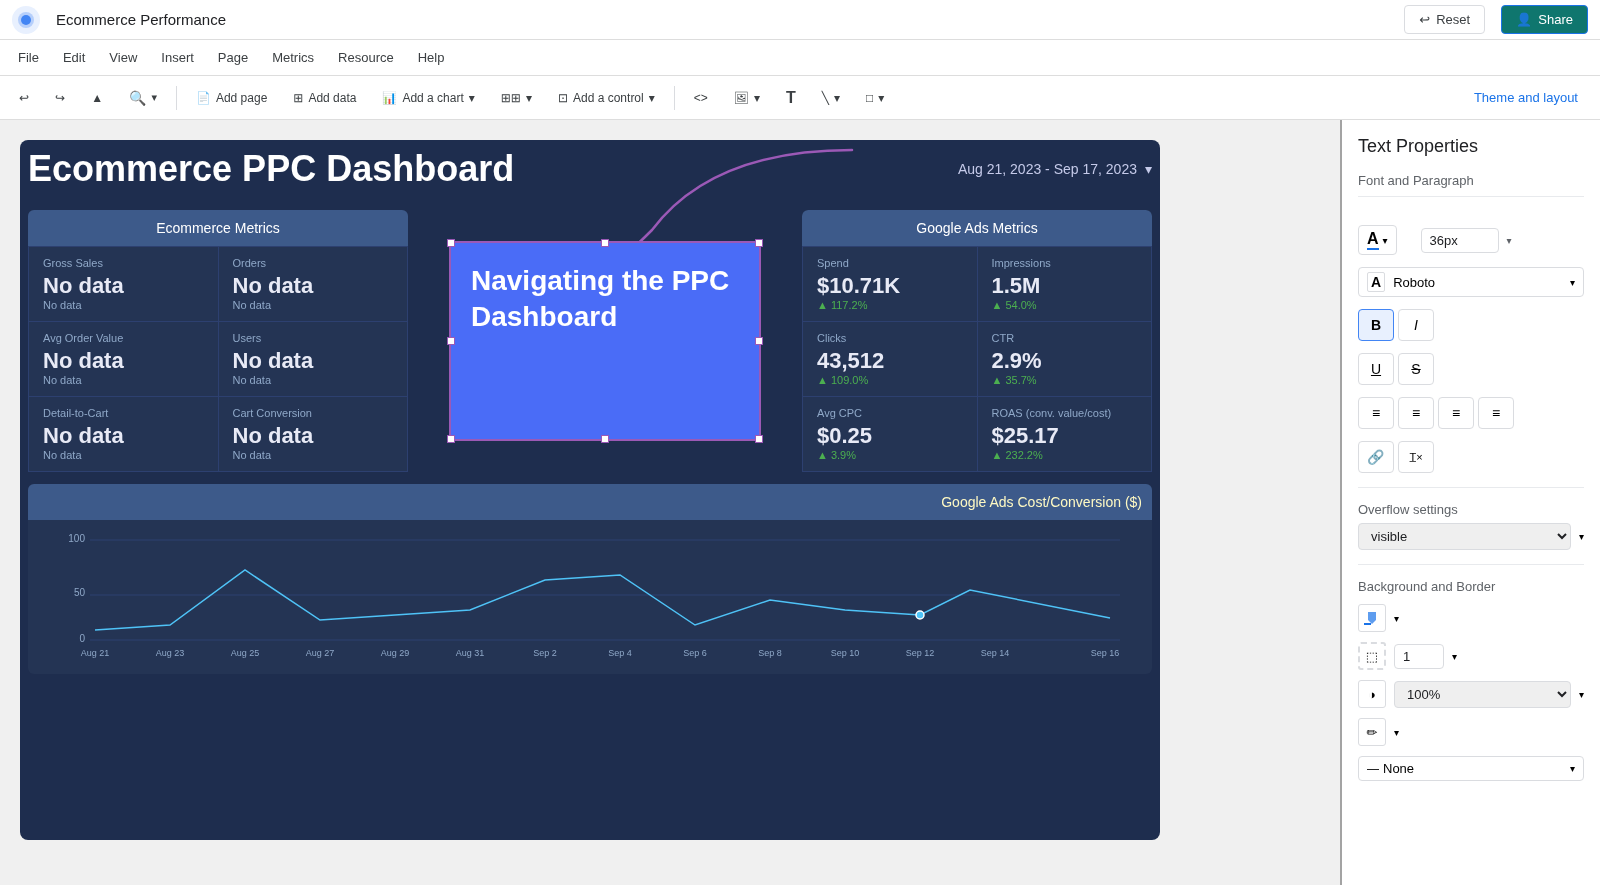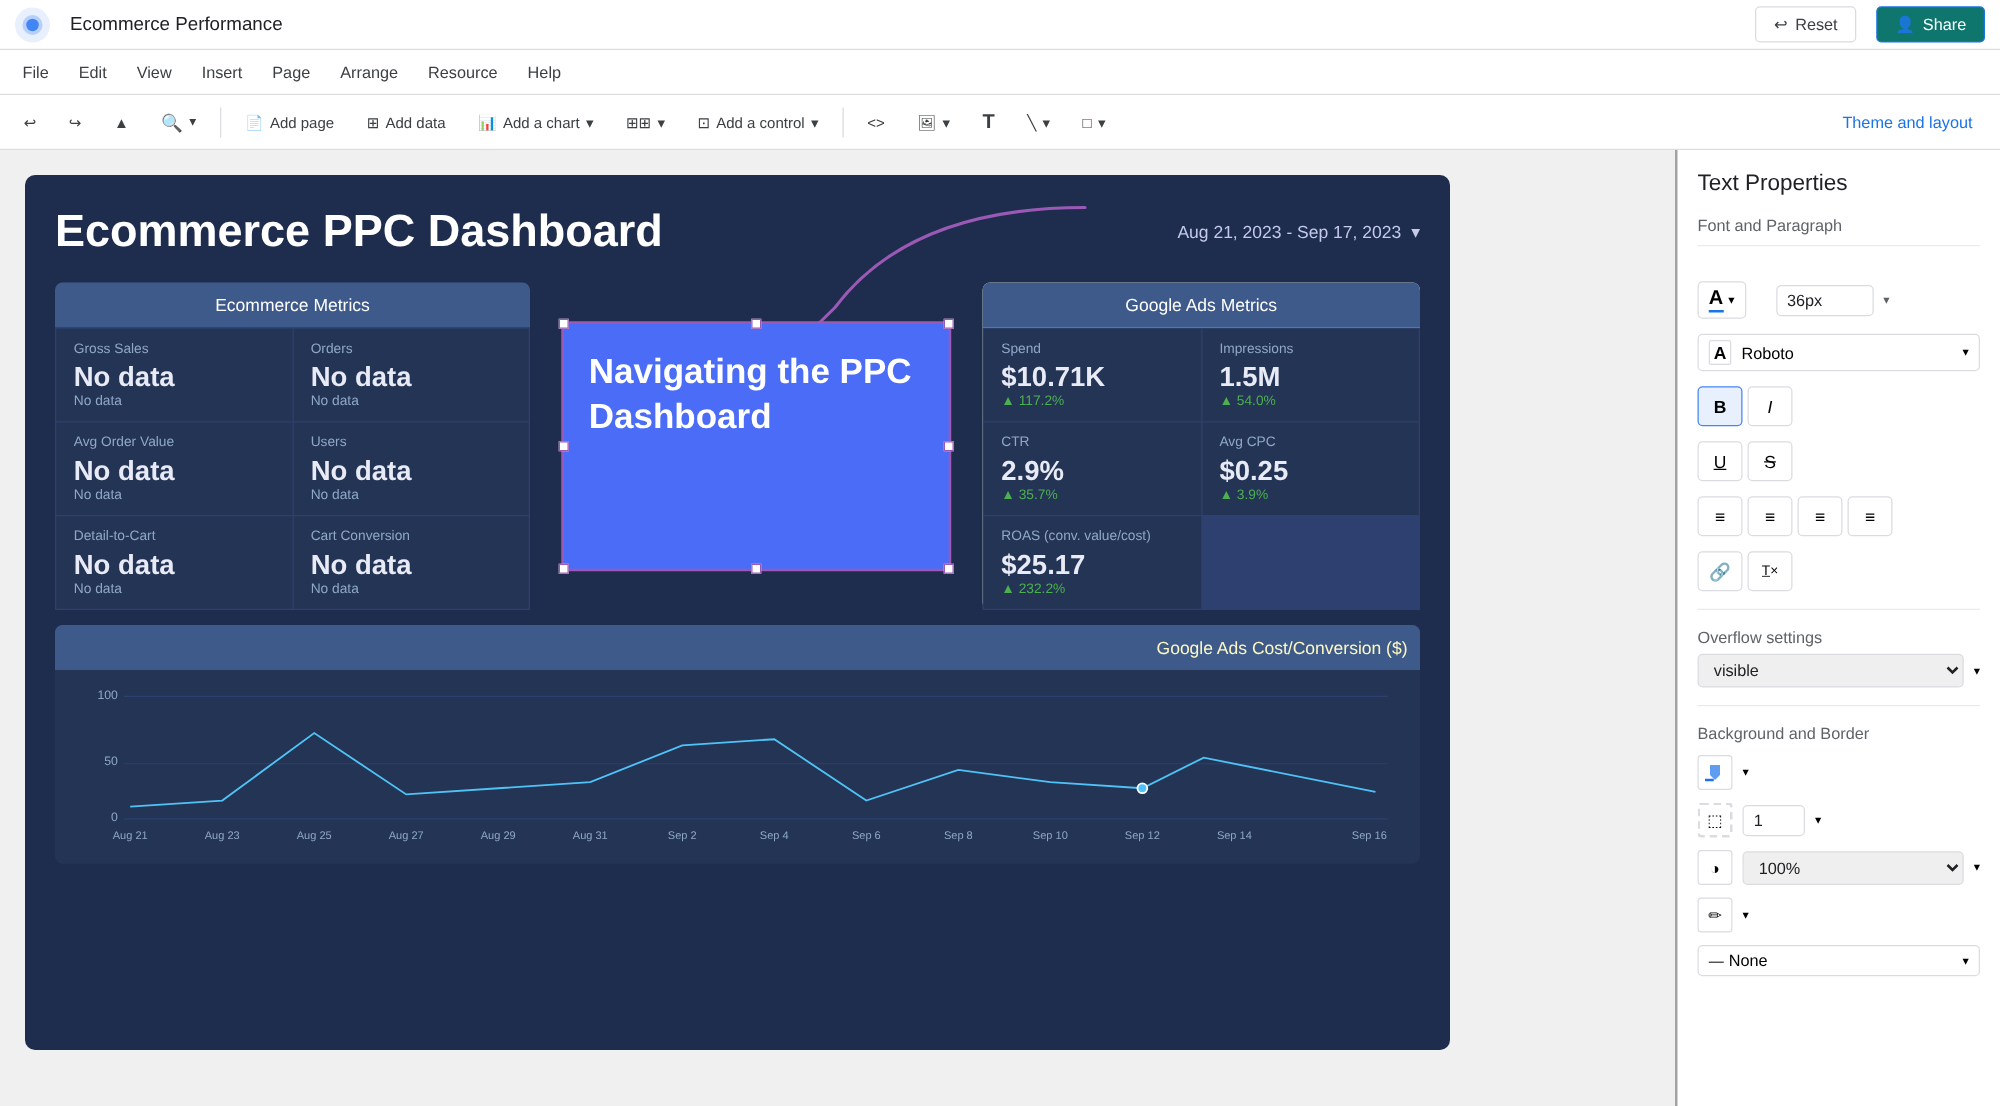--- a/index.html
+++ b/index.html
@@ -23,21 +23,21 @@
     .toolbar-spacer { flex: 1; }
     .theme-layout-btn { padding: 6px 14px; font-size: 13px; color: #1a73e8; cursor: pointer; border: none; background: transparent; font-weight: 500; }
 
     
     .main-container { display: flex; height: calc(885px - 120px); }
 
     
     .canvas-area { flex: 1; background: #f0f0f0; padding: 20px; overflow: auto; position: relative; }
 
     
-    .dashboard { background: #1e2d4e; border-radius: 8px; padding: 24px; width: 1140px; min-height: 700px; position: relative; }
+    .dashboard { background: #1e2d4e; border-radius: 8px; padding: 8px; width: 1140px; min-height: 700px; position: relative; }
     .dashboard-header { display: flex; justify-content: space-between; align-items: center; margin-bottom: 20px; }
     .dashboard-title { font-size: 36px; font-weight: 700; color: #fff; }
     .date-range { display: flex; align-items: center; gap: 8px; color: #c5cae9; font-size: 14px; }
     .date-dropdown { color: #c5cae9; }
 
     
     .metrics-row { display: flex; gap: 24px; margin-bottom: 12px; }
 
     
     .ecommerce-metrics { background: #243454; border-radius: 6px; padding: 0; flex: 0 0 380px; }
@@ -57,21 +57,21 @@
     .handle.tl { top: -4px; left: -4px; }
     .handle.tm { top: -4px; left: calc(50% - 4px); }
     .handle.tr { top: -4px; right: -4px; }
     .handle.ml { top: calc(50% - 4px); left: -4px; }
     .handle.mr { top: calc(50% - 4px); right: -4px; }
     .handle.bl { bottom: -4px; left: -4px; }
     .handle.bm { bottom: -4px; left: calc(50% - 4px); }
     .handle.br { bottom: -4px; right: -4px; }
 
     
-    .google-metrics { background: #fef9c3; border-radius: 6px; flex: 0 0 350px; }
+    .google-metrics { background: #0f172a; border-radius: 6px; flex: 0 0 350px; }
     .google-metrics-header { background: #3d5a8a; border-radius: 6px 6px 0 0; text-align: center; padding: 10px; color: #fff; font-size: 14px; font-weight: 500; }
     .google-metrics-grid { display: grid; grid-template-columns: 1fr 1fr; gap: 1px; background: #2d4070; padding: 1px; }
     .gmetric-cell { background: #243454; padding: 10px 14px; }
     .gmetric-label { font-size: 11px; color: #8fa8c8; margin-bottom: 4px; }
     .gmetric-value { font-size: 22px; font-weight: 600; color: #e8eaf6; }
     .gmetric-change { font-size: 11px; color: #4caf50; }
     .gmetric-change.green { color: #4caf50; }
 
     
     .chart-section { background: #243454; border-radius: 6px; padding: 0; margin-top: 12px; }
@@ -118,21 +118,21 @@
     <span>Share</span>
   </button>
 </div>
 
 <div class="menu-bar">
   <span class="menu-item">File</span>
   <span class="menu-item">Edit</span>
   <span class="menu-item">View</span>
   <span class="menu-item">Insert</span>
   <span class="menu-item">Page</span>
-  <span class="menu-item">Arrange</span>
+  <span class="menu-item">Metrics</span>
   <span class="menu-item">Resource</span>
   <span class="menu-item">Help</span>
 </div>
 
 <div class="toolbar">
   <div class="toolbar-btn">
     <span>↩</span>
   </div>
   <div class="toolbar-btn">
     <span>↪</span>
@@ -267,20 +267,25 @@
               <div class="gmetric-label">Spend</div>
               <div class="gmetric-value">$10.71K</div>
               <div class="gmetric-change green">▲ 117.2%</div>
             </div>
             <div class="gmetric-cell">
               <div class="gmetric-label">Impressions</div>
               <div class="gmetric-value">1.5M</div>
               <div class="gmetric-change green">▲ 54.0%</div>
             </div>
             <div class="gmetric-cell">
+              <div class="gmetric-label">Clicks</div>
+              <div class="gmetric-value">43,512</div>
+              <div class="gmetric-change green">▲ 109.0%</div>
+            </div>
+            <div class="gmetric-cell">
               <div class="gmetric-label">CTR</div>
               <div class="gmetric-value">2.9%</div>
               <div class="gmetric-change green">▲ 35.7%</div>
             </div>
             <div class="gmetric-cell">
               <div class="gmetric-label">Avg CPC</div>
               <div class="gmetric-value">$0.25</div>
               <div class="gmetric-change green">▲ 3.9%</div>
             </div>
             <div class="gmetric-cell">

